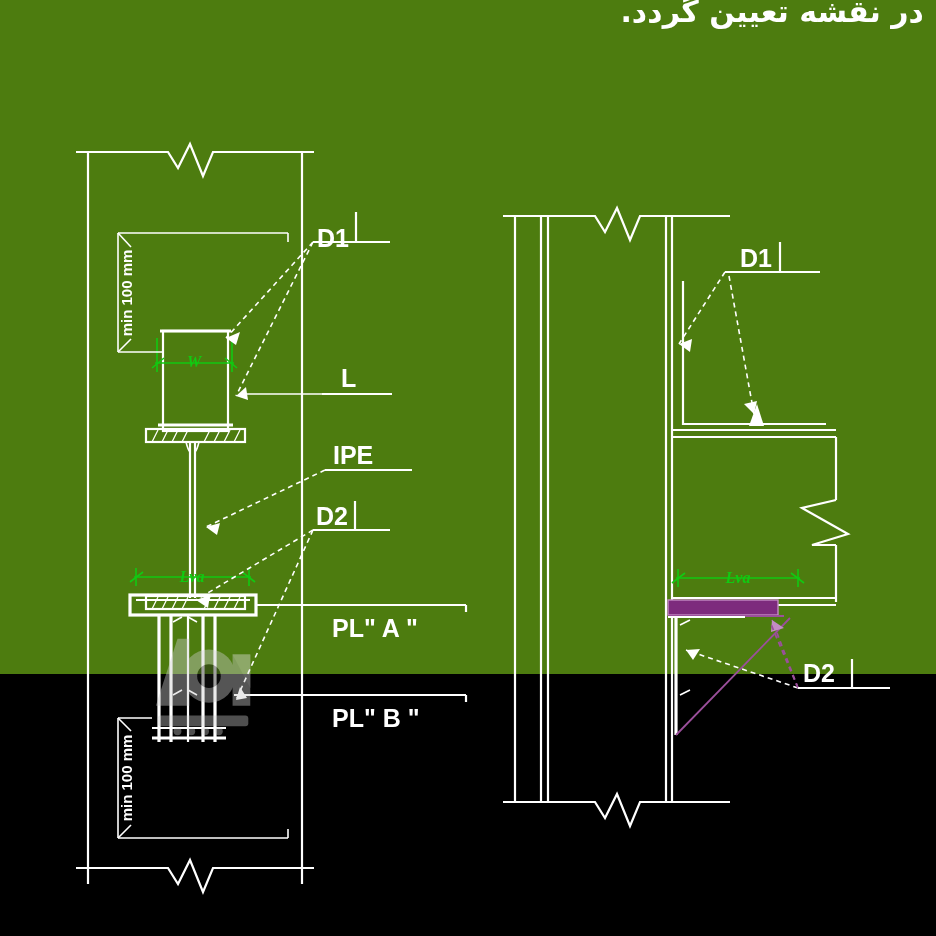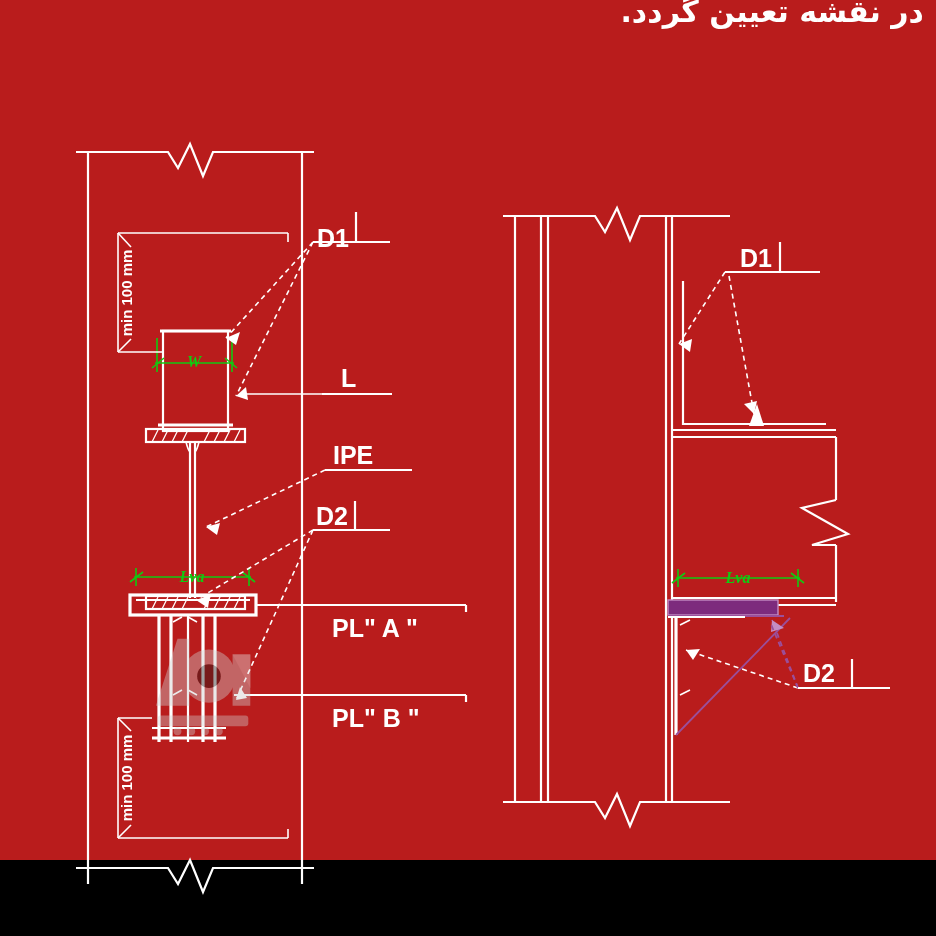--- a/index.html
+++ b/index.html
@@ -1,19 +1,19 @@
 <!DOCTYPE html>
 <html><head>
 <meta charset="utf-8">
 <title>CAD Detail</title>
 <style>
   html,body{margin:0;padding:0;background:#000;}
   body{width:936px;height:936px;overflow:hidden;
        font-family:"Liberation Sans", sans-serif;}
-  #stage{position:relative;width:936px;height:860px;background:#b91c1c;}
+  #stage{position:relative;width:936px;height:674px;background:#4d7c0f;}
   svg.layer{position:absolute;left:0;top:0;width:936px;height:936px;}
   .hdr{
     position:absolute; right:12px; top:-6px;
     color:#fff; font-family:"DejaVu Sans", sans-serif;
     font-size:30px; font-weight:bold; direction:rtl;
     letter-spacing:0px; white-space:nowrap;
   }
   text{font-family:"Liberation Sans", sans-serif; fill:#ffffff;}
   .lbl{font-size:25px; font-weight:bold;}
   .dimtxt{font-size:16px; font-weight:bold; font-style:italic; fill:#12c912;

